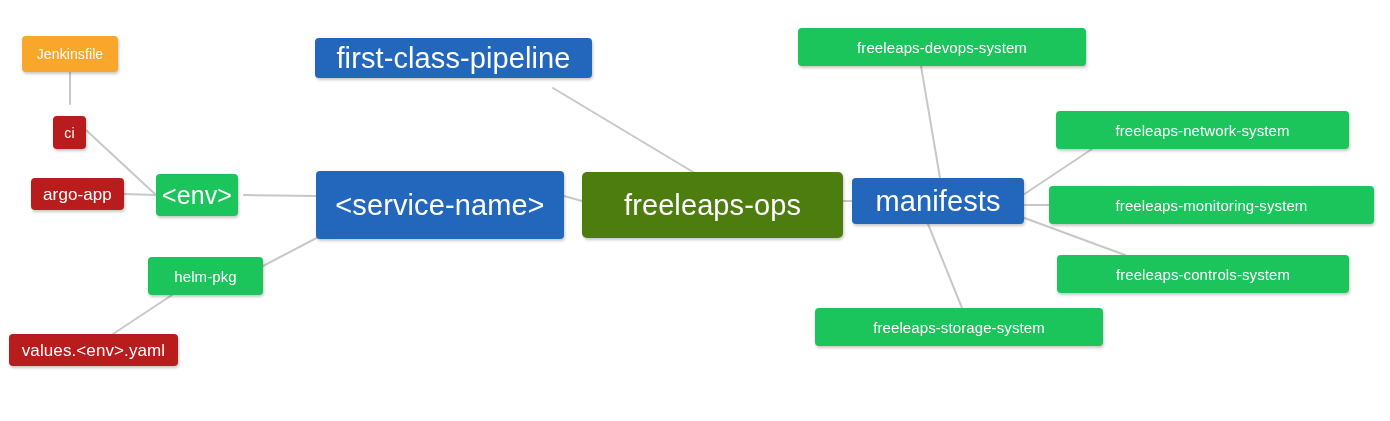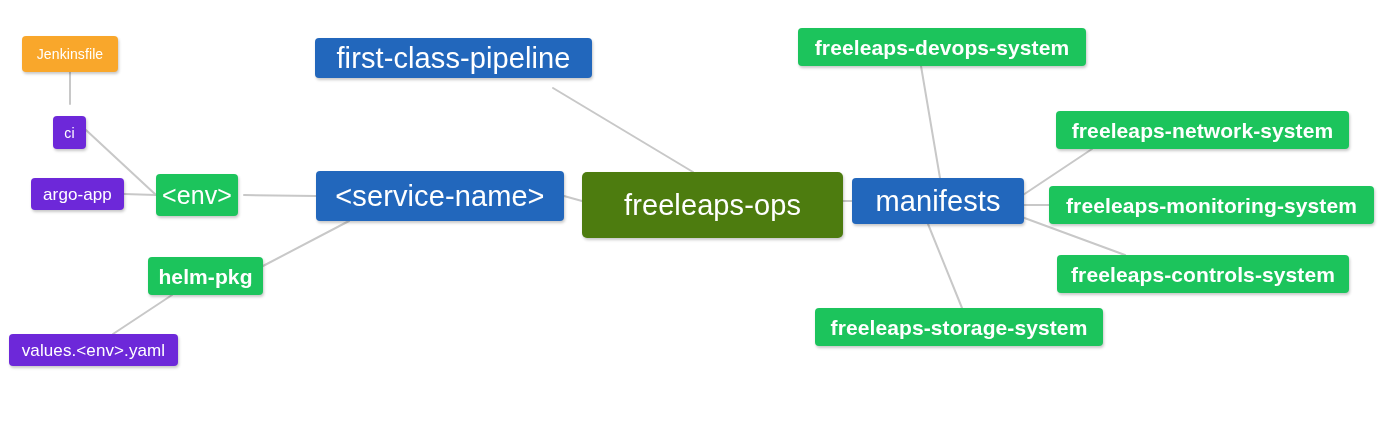--- a/index.html
+++ b/index.html
@@ -42,25 +42,25 @@
     padding: 0 10px;
   }
   .node-root {
     background: #4d7c0f;
     font-size: 31px;
     border-radius: 5px;
   }
   .node-blue   { background: #2267bc; }
   .node-green  { background: #1cc45c; }
   .node-orange { background: #f9a72b; }
-  .node-red    { background: #6d28d9; }
+  .node-red    { background: #b91c1c; }
 
   .size-xl  { font-size: 29px; }
   .size-lg  { font-size: 25px; }
-  .size-md  { font-size: 21px; font-weight: bold; }
+  .size-md  { font-size: 15px; }
   .size-sm  { font-size: 17px; text-align: right; }
   .size-xs  { font-size: 14px; margin-top: 12px; }
 </style>
 </head>
 <body>
 
 <div id="mindmap-canvas">
   <svg id="edge-layer" width="1390" height="421">
       <line x1="70" y1="60" x2="70" y2="104" stroke="#c8c8c8" stroke-width="2" stroke-linecap="round"></line>
       <line x1="86" y1="130" x2="156" y2="195" stroke="#c8c8c8" stroke-width="2" stroke-linecap="round"></line>
@@ -92,21 +92,21 @@
       </div>
       <div class="node node-green size-md" style="left: 148px; top: 257px; width: 115px; height: 38px;">
         <span>helm-pkg</span>
       </div>
       <div class="node node-red size-sm" style="left: 9px; top: 334px; width: 169px; height: 32px;">
         <span>values.&lt;env&gt;.yaml</span>
       </div>
       <div class="node node-blue size-xl" style="left: 315px; top: 38px; width: 277px; height: 40px; justify-content: center;">
         <span>first-class-pipeline</span>
       </div>
-      <div class="node node-blue size-xl" style="left: 316px; top: 171px; width: 248px; height: 50px;">
+      <div class="node node-blue size-xl" style="left: 316px; top: 171px; width: 248px; height: 68px;">
         <span>&lt;service-name&gt;</span>
       </div>
       <div class="node node-root size-xl" style="left: 582px; top: 172px; width: 261px; height: 66px;">
         <span>freeleaps-ops</span>
       </div>
       <div class="node node-blue size-xl" style="left: 852px; top: 178px; width: 172px; height: 46px;">
         <span>manifests</span>
       </div>
       <div class="node node-green size-md" style="left: 798px; top: 28px; width: 288px; height: 38px;">
         <span>freeleaps-devops-system</span>

